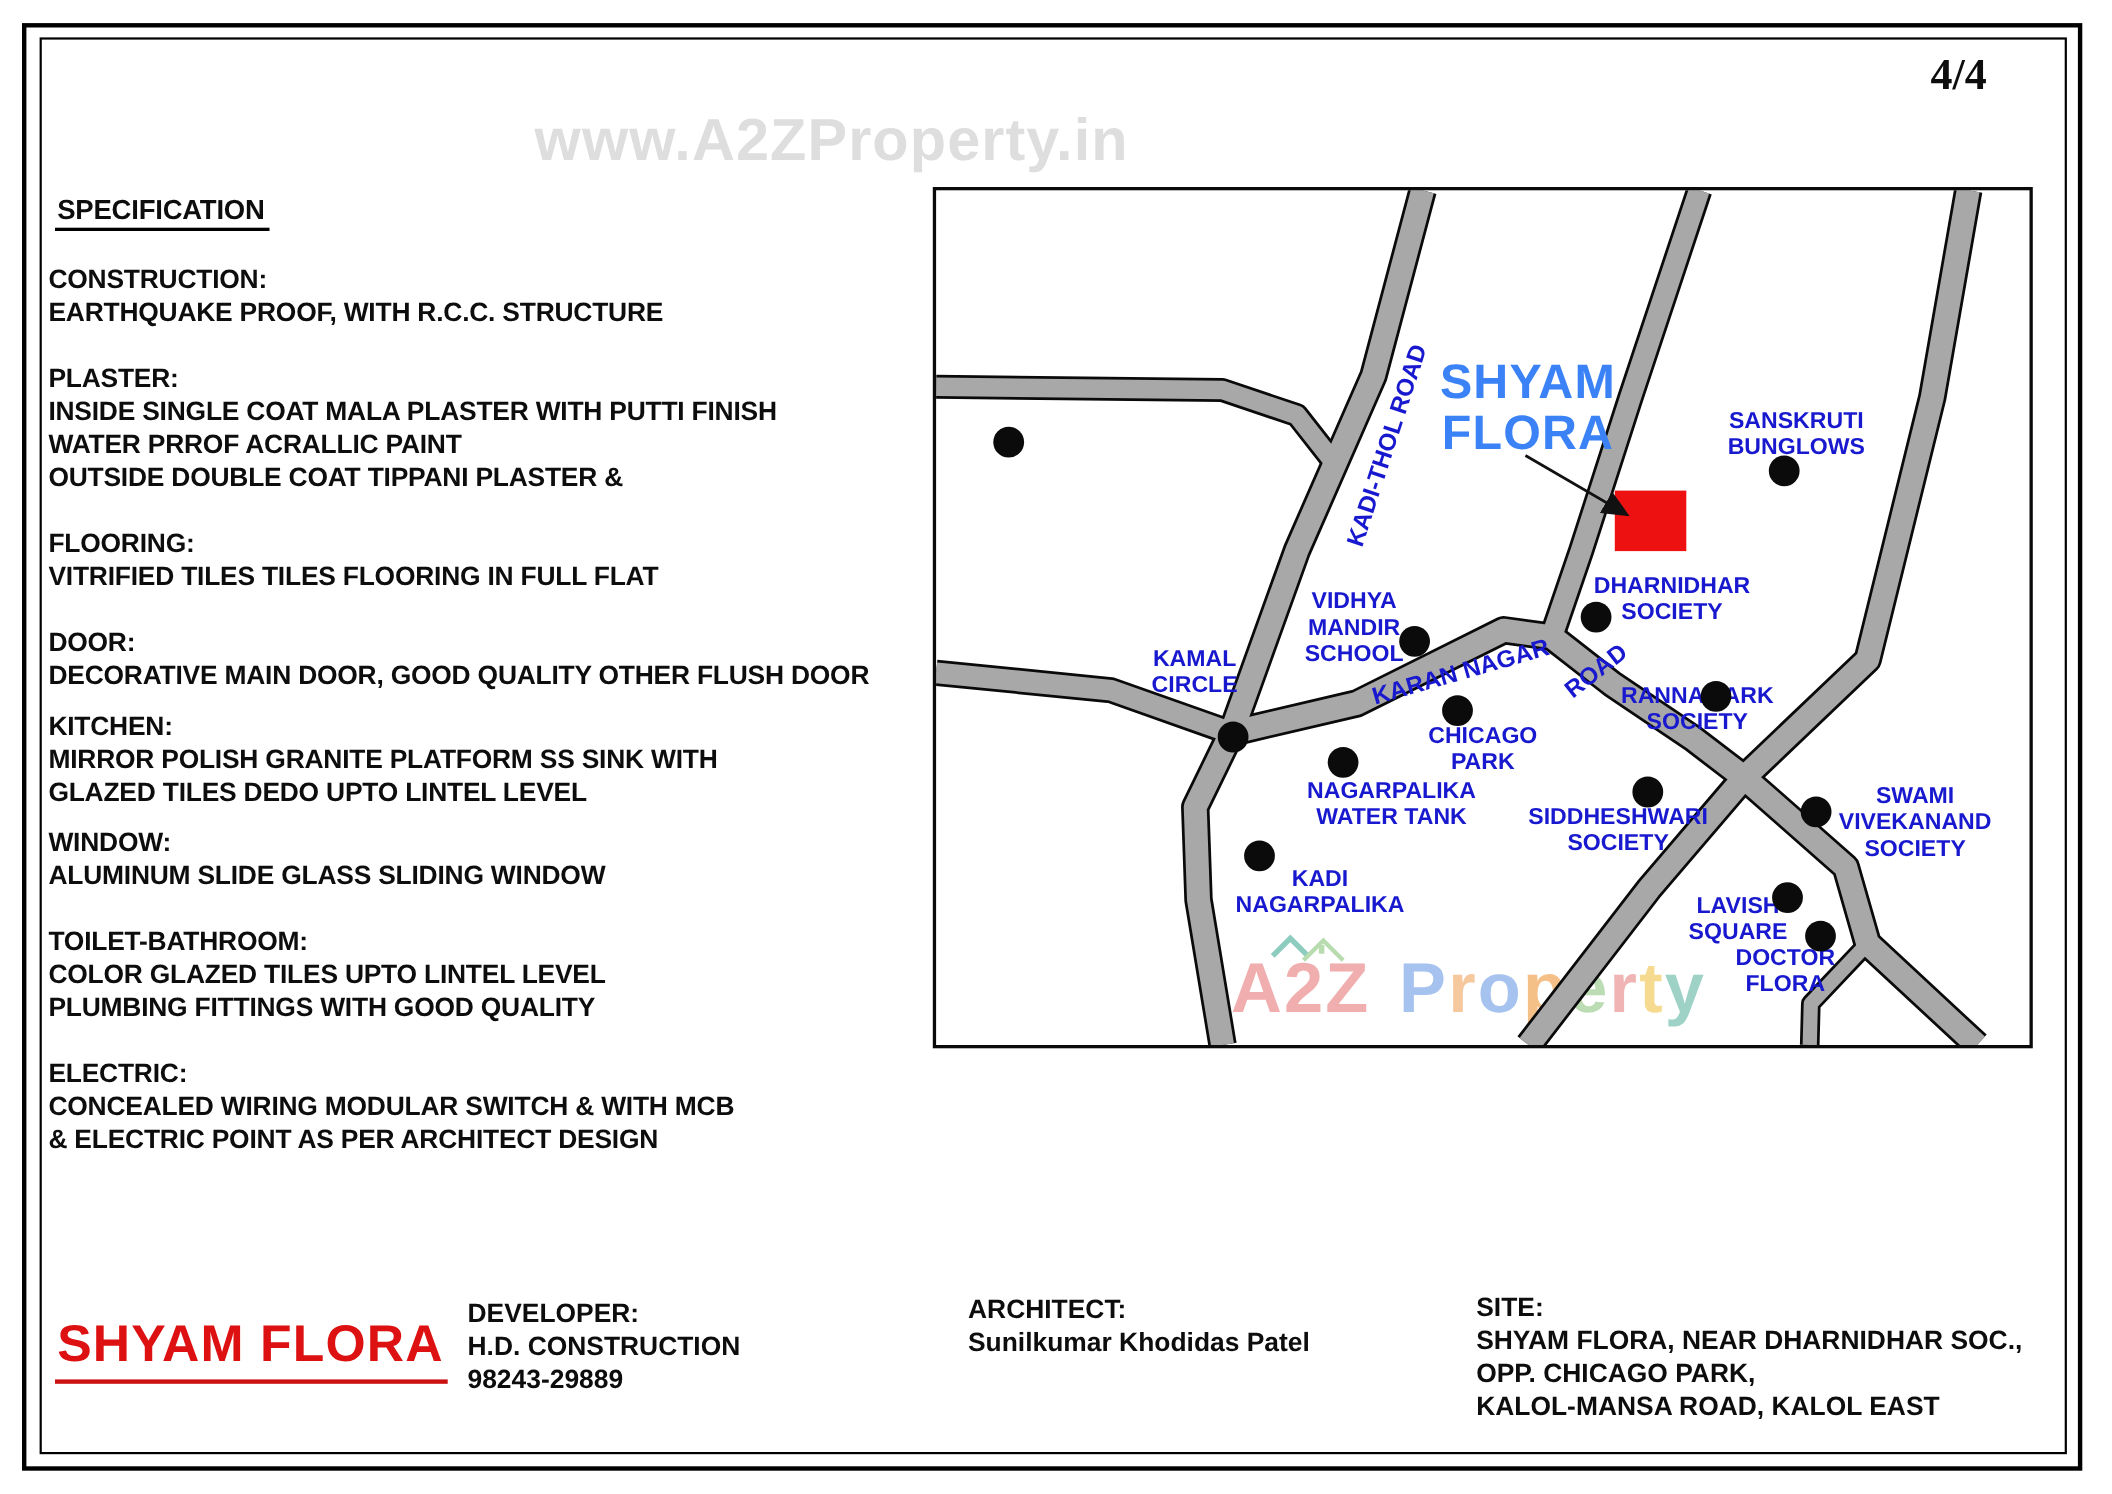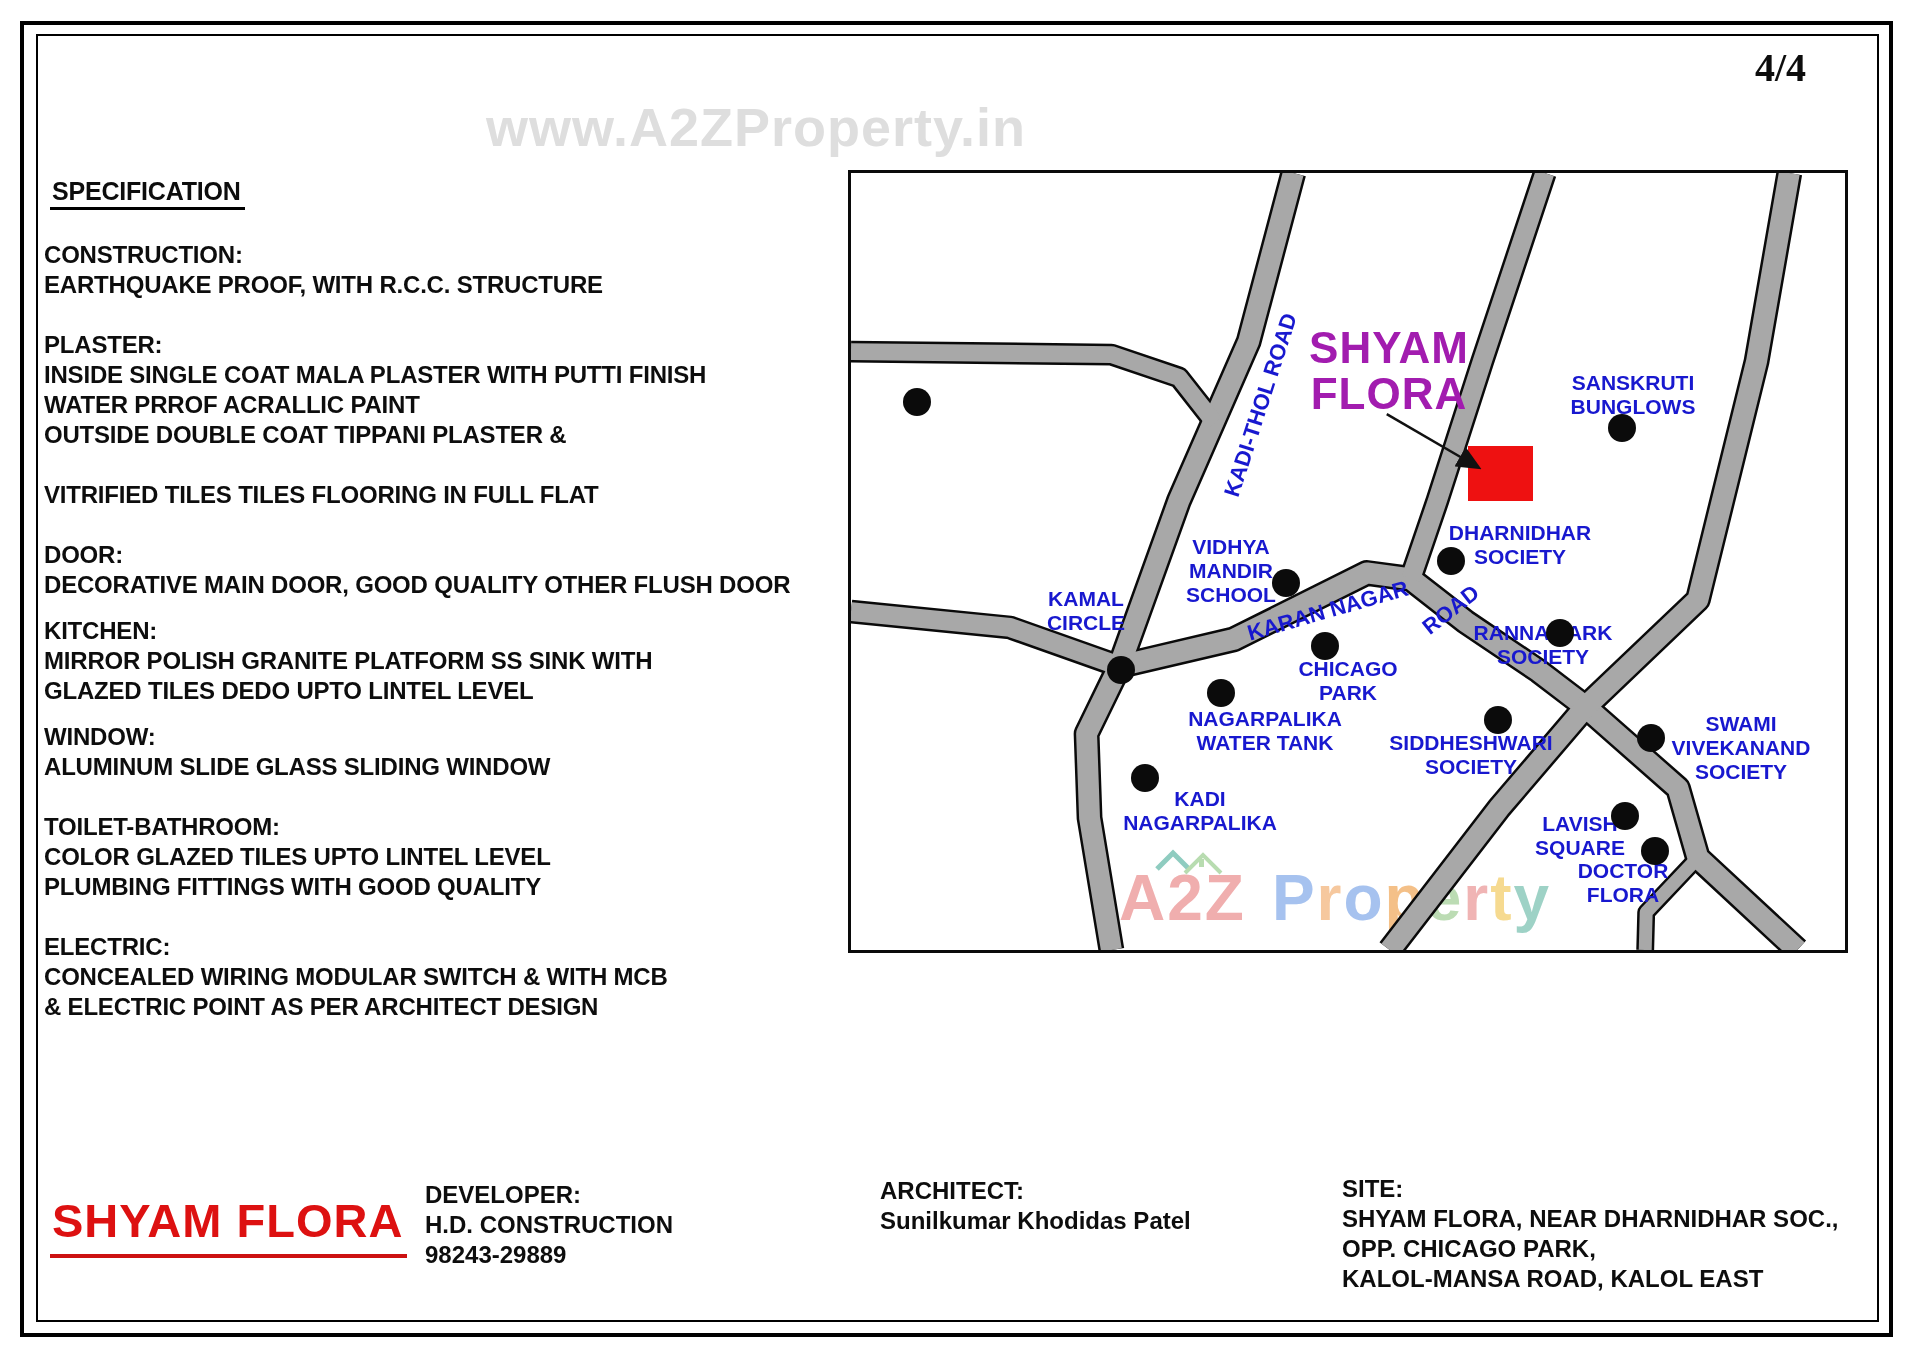--- a/index.html
+++ b/index.html
@@ -26,21 +26,21 @@
        border:3px solid #0a0a0a;box-sizing:border-box;background:#fff;}
   .map svg.roads{position:absolute;left:0;top:0;width:100%;height:100%;z-index:2;}
   .map-wm{position:absolute;left:268px;top:688px;z-index:1;font-size:64px;font-weight:bold;
           white-space:nowrap;letter-spacing:2px;}
   .map-wm .a2z{color:#f0aeae;}
   .map-wm .gap{display:inline-block;width:26px;}
   .roof-icon{position:absolute;left:36px;top:-14px;}
   .map-label{position:absolute;z-index:4;transform:translate(-50%,-50%);
              color:#1818cf;font-weight:bold;font-size:21px;line-height:24px;
              text-align:center;white-space:pre-line;}
-  .map-label.red{color:#a21caf;line-height:46px;letter-spacing:1px;}
+  .map-label.red{color:#3b82f6;line-height:46px;letter-spacing:1px;}
   .map-dot{position:absolute;z-index:5;width:28px;height:28px;border-radius:50%;
            background:#0b0b0b;transform:translate(-50%,-50%);}
   .site-square{position:absolute;z-index:3;background:#ee1111;}
   .map svg.overlay{position:absolute;left:0;top:0;width:100%;height:100%;z-index:4;}
   
   .footer-title{position:absolute;left:50px;top:1193px;}
   .footer-title span{display:inline-block;font-size:47px;font-weight:bold;color:#dd1111;
                      border-bottom:4px solid #cc1111;padding:0 4px 6px 2px;letter-spacing:1px;}
   .footer-block{position:absolute;font-size:24px;font-weight:bold;line-height:30px;}
   .fb-dev{left:425px;top:1180px;}
@@ -65,20 +65,21 @@
           <div class="spec-heading">CONSTRUCTION:</div>
           <div class="spec-line">EARTHQUAKE PROOF, WITH R.C.C. STRUCTURE</div>
         </div>
         <div class="spec-section">
           <div class="spec-heading">PLASTER:</div>
           <div class="spec-line">INSIDE SINGLE COAT MALA PLASTER WITH PUTTI FINISH</div>
           <div class="spec-line">WATER PRROF ACRALLIC PAINT</div>
           <div class="spec-line">OUTSIDE DOUBLE COAT TIPPANI PLASTER &amp;</div>
         </div>
         <div class="spec-section">
+          <div class="spec-heading">FLOORING:</div>
           <div class="spec-line">VITRIFIED TILES TILES FLOORING IN FULL FLAT</div>
         </div>
         <div class="spec-section">
           <div class="spec-heading">DOOR:</div>
           <div class="spec-line">DECORATIVE MAIN DOOR, GOOD QUALITY OTHER FLUSH DOOR</div>
         </div>
         <div class="spec-section">
           <div class="spec-heading">KITCHEN:</div>
           <div class="spec-line">MIRROR POLISH GRANITE PLATFORM SS SINK WITH</div>
           <div class="spec-line">GLAZED TILES DEDO UPTO LINTEL LEVEL</div>

